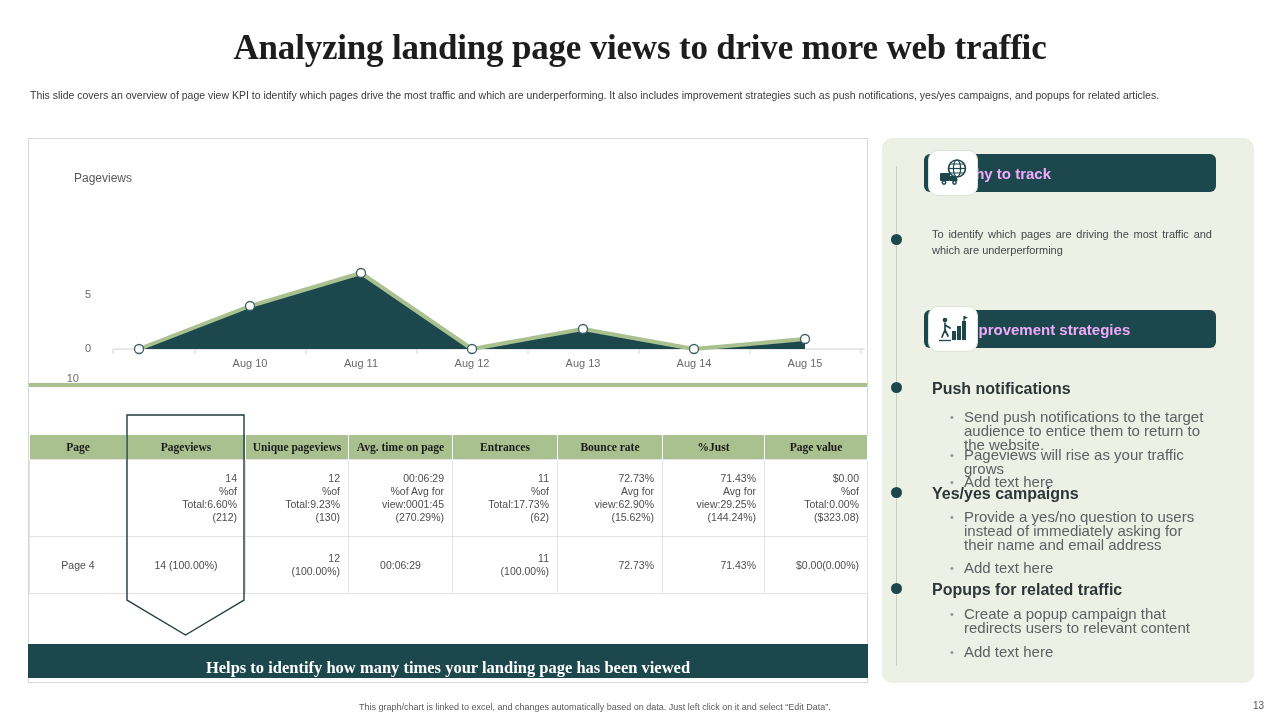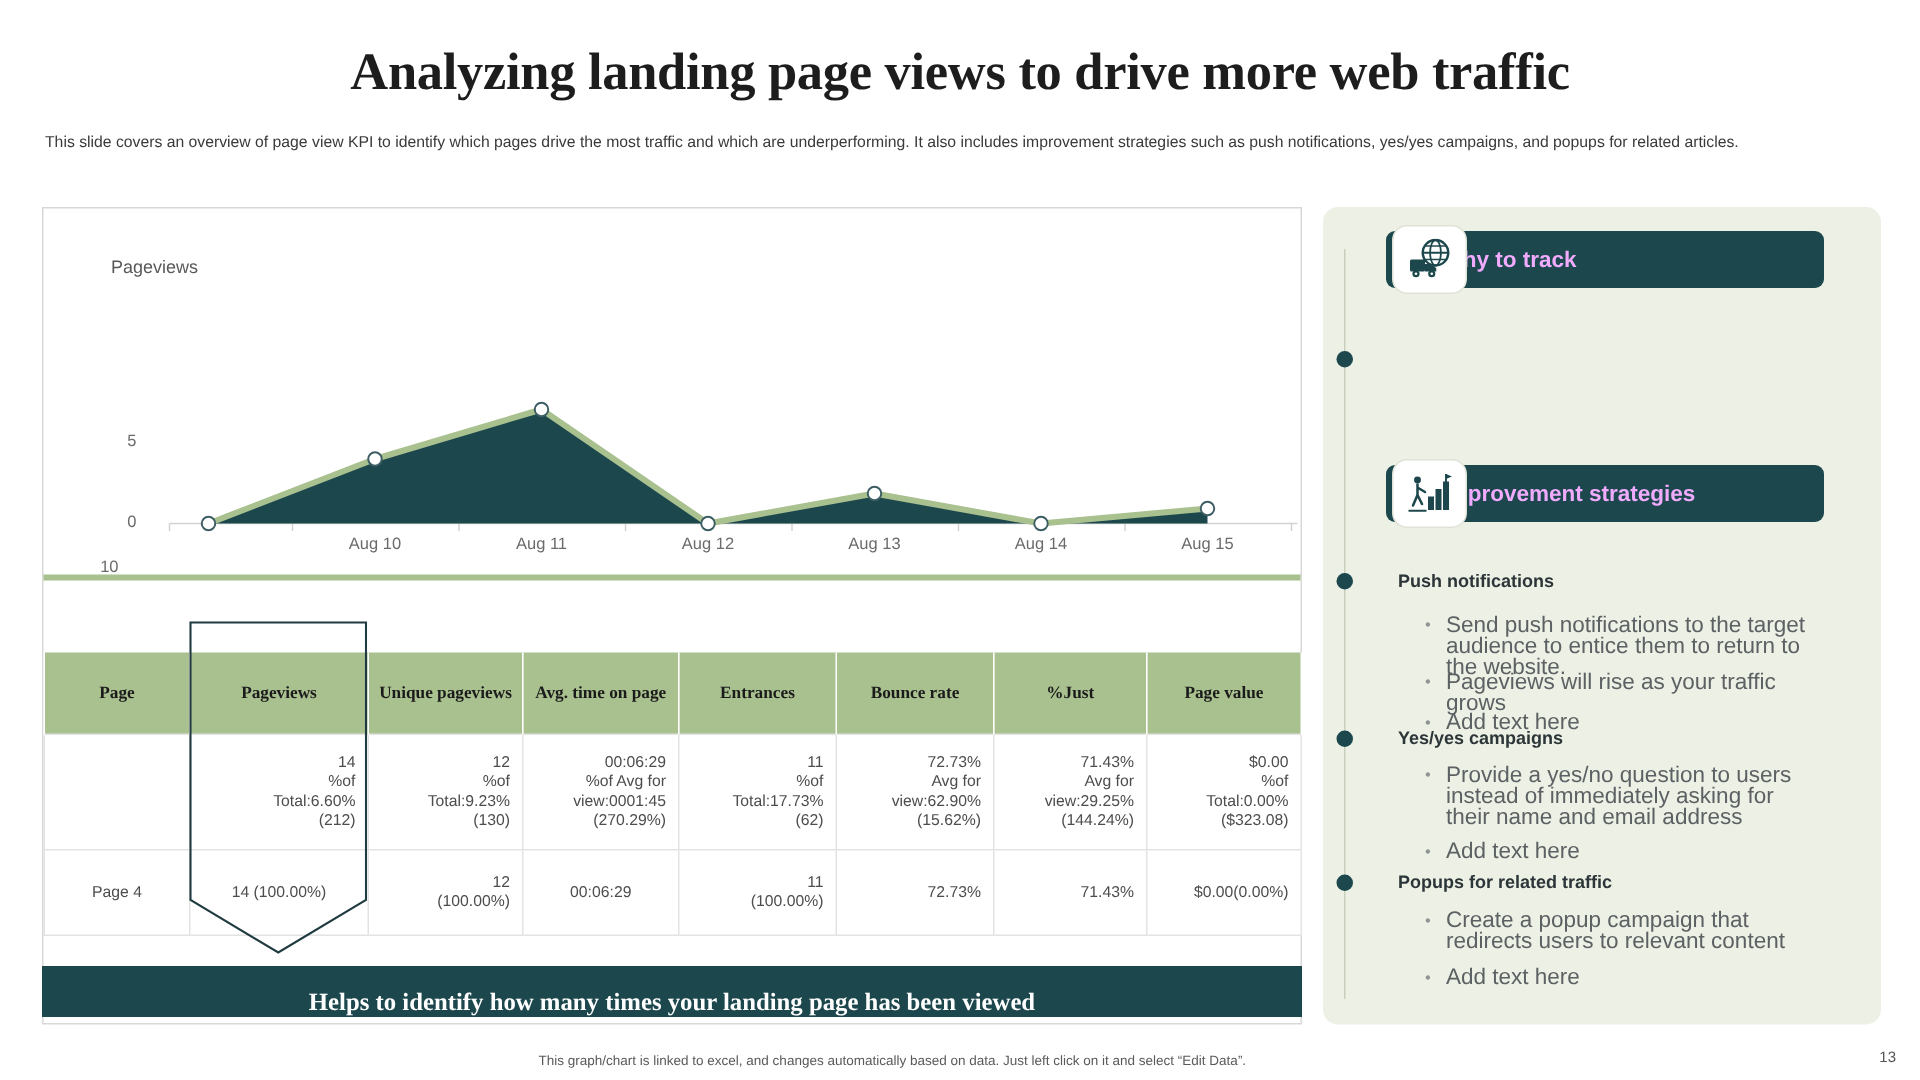--- a/index.html
+++ b/index.html
@@ -35,21 +35,21 @@
   #chart-svg{position:absolute;left:0;top:0;}
   
   #data-table{
     position:absolute;left:0px;top:296px;width:838px;
     border-collapse:collapse;table-layout:fixed;
   }
   #data-table th{
     background:#a9c08f;color:#1b1b1b;
     font-family:"Liberation Serif", serif;
     font-size:11.5px;font-weight:700;line-height:13px;
-    padding:16px 6px;text-align:center;vertical-align:middle;
+    padding:1px 6px;text-align:center;vertical-align:middle;
     border-left:1px solid #ffffff;border-right:1px solid #ffffff;
     height:22px;
   }
   #data-table td{
     font-size:10.5px;color:#4d4d4f;line-height:13px;
     padding:7px 8px;vertical-align:middle;
     border:1px solid #e3e3e3;background:#fff;
   }
   td.num{text-align:right;}
   td.pagecell{text-align:center;}
@@ -95,21 +95,21 @@
     position:absolute;left:14px;top:28px;width:1px;height:500px;background:#c9cfbd;
   }
   .tl-dot{
     position:absolute;left:9px;width:11px;height:11px;border-radius:50%;
     background:#1c474d;z-index:3;
   }
   .body-text{
     position:absolute;font-size:11px;line-height:16px;color:#43484a;
   }
   .grp-title{
-    position:absolute;font-size:12px;font-weight:700;color:#2c3538;
+    position:absolute;font-size:16px;font-weight:700;color:#2c3538;
   }
   .sub-bullet{
     position:absolute;font-size:15px;line-height:14px;color:#5c6163;
   }
   .sub-bullet::before{
     content:"\2022";position:absolute;left:-14px;top:0;color:#8e9594;font-size:11px;
   }
   
   #footer-note{
     position:absolute;left:359px;top:702px;font-size:9px;color:#5a5a5a;
@@ -243,20 +243,21 @@
         <rect x="2" y="14" width="10" height="8" rx="1" fill="#1c474d"></rect>
         <path d="M12,17 L17,17 L19.5,20 L19.5,22 L12,22 Z" fill="#1c474d"></path>
         <circle cx="6" cy="23.5" r="2.4" fill="#1c474d"></circle>
         <circle cx="16.5" cy="23.5" r="2.4" fill="#1c474d"></circle>
         <circle cx="6" cy="23.5" r="0.9" fill="#fff"></circle>
         <circle cx="16.5" cy="23.5" r="0.9" fill="#fff"></circle>
       </svg>
     </div>
   </div>
   <div class="tl-dot" style="top:96px;"></div>
+  <div class="body-text" style="left:50px;top:88px;width:280px;text-align:justify;">To identify which pages are driving the most traffic and which are underperforming</div>
 
   <div class="section-header" style="left:0;top:172px;width:372px;">
     <div class="hdr-bar">
       <span>Improvement strategies</span>
     </div>
     <div class="icon-tile">
       <svg width="30" height="28" viewBox="0 0 30 28">
         <rect x="14" y="16" width="4" height="9" fill="#1c474d"></rect>
         <rect x="19" y="11" width="4" height="14" fill="#1c474d"></rect>
         <rect x="24" y="6" width="4" height="19" fill="#1c474d"></rect>

